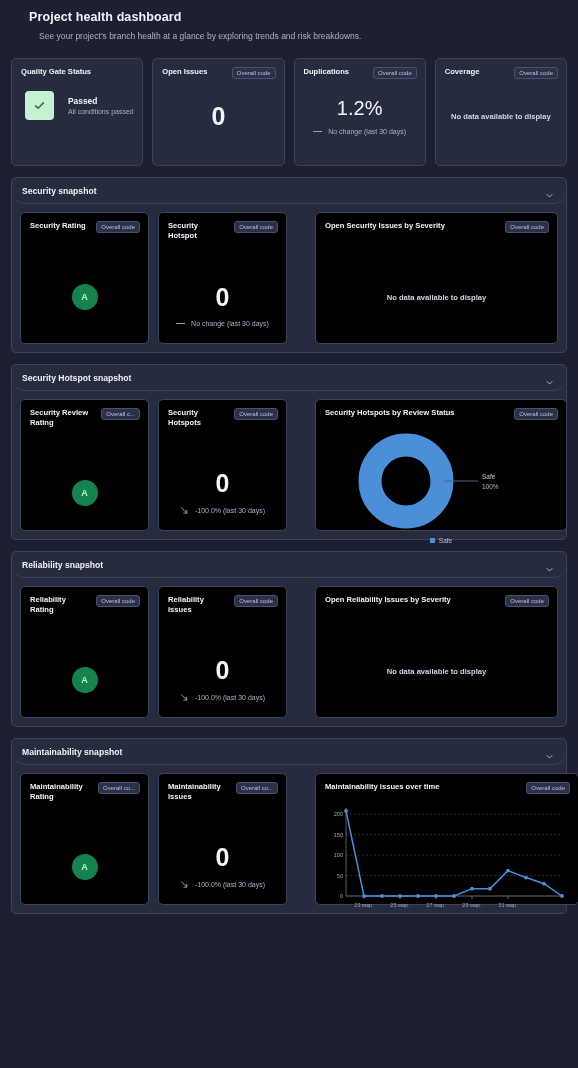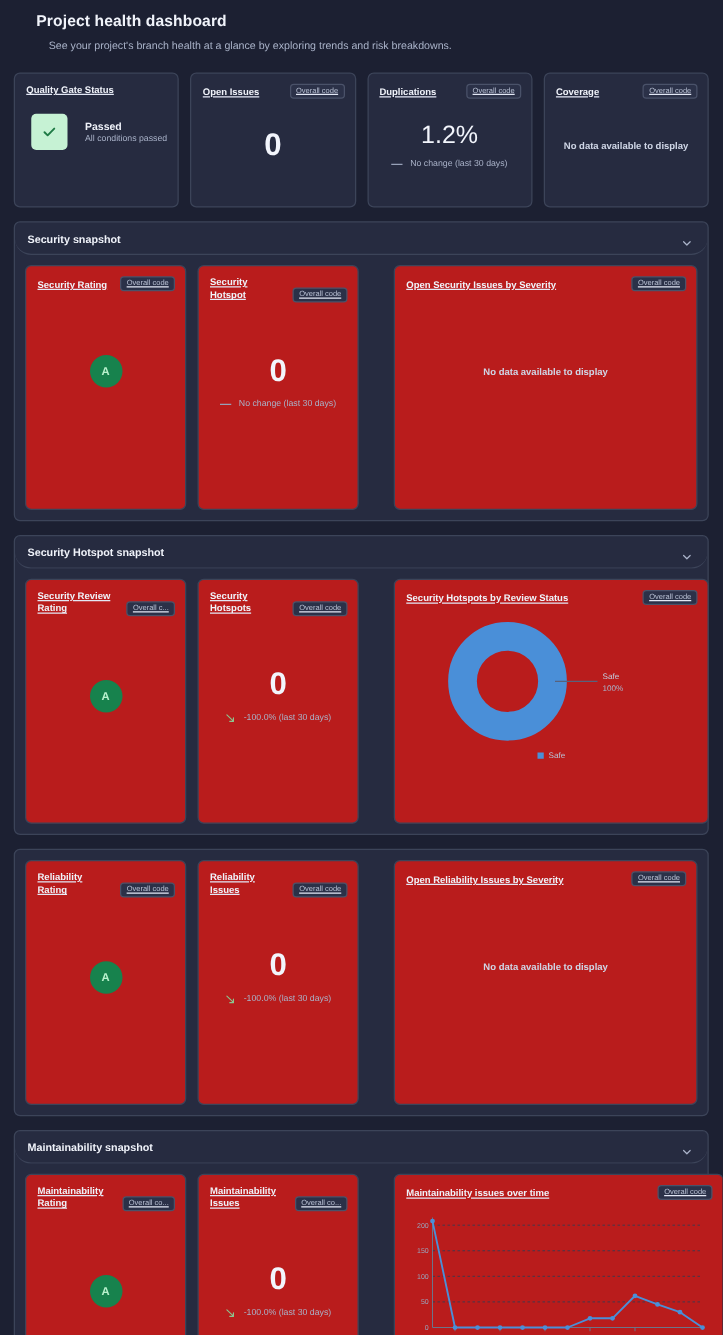--- a/index.html
+++ b/index.html
@@ -17,22 +17,22 @@
   .page-sub { font-size: 8.5px; color: #a9b2c8; margin-top: 7px; margin-left: 28px; }
 
   
   .card {
     background: #262b40;
     border: 1px solid #3c4459;
     border-radius: 5px;
     position: relative;
   }
   .card-head {
-    display: flex; align-items: flex-end; justify-content: space-between;
-    padding: 8px 8px 0 9px; gap: 6px; text-decoration: underline;
+    display: flex; align-items: flex-start; justify-content: space-between;
+    padding: 8px 8px 0 9px; gap: 6px;
   }
   .card-title { font-size: 7.6px; font-weight: bold; color: #f0f3fa; line-height: 1.35; }
   .badge {
     flex: none;
     font-size: 6px; color: #b9c1d4;
     border: 1px solid #4a5269; border-radius: 3px;
     padding: 2px 4px; background: #2b3148;
     white-space: nowrap;
     max-width: 56px; overflow: hidden; text-overflow: ellipsis;
   }
@@ -59,21 +59,21 @@
 
   
   .section { margin-top: 11px; background: #262b40; border: 1px solid #3c4459; border-radius: 5px; }
   .section-head {
     height: 26px; display: flex; align-items: center; justify-content: space-between;
     padding: 0 12px 0 10px; border-bottom: 1px solid #3c4459; border-radius: 13px;
   }
   .section-title { font-size: 8.6px; font-weight: bold; color: #f0f3fa; }
   .chev { width: 9px; height: 9px; }
   .section-body { display: flex; gap: 9px; padding: 8px; }
-  .sub-card { background: #b91c1c; border: 1px solid #3c4459; border-radius: 5px; height: 196px; }
+  .sub-card { background: #000000; border: 1px solid #3c4459; border-radius: 5px; height: 132px; }
   .sub-card.narrow { flex: 0 0 129px; }
   .sub-card.mid    { flex: 0 0 129px; }
   .sub-card.wide   { flex: 1 1 auto; margin-left: 19px; }
   .center-body { height: 128px; display: flex; flex-direction: column; align-items: center; justify-content: center; }
   .rating-circle {
     width: 26px; height: 26px; border-radius: 50%;
     background: #17824d; color: #b9f2cd;
     display: flex; align-items: center; justify-content: center;
     font-size: 9px; font-weight: bold;
   }
@@ -252,20 +252,28 @@
           <div class="legend">
             <span class="legend-sw"></span>
             <span class="legend-txt">Safe</span>
           </div>
         </div>
       </div>
     </div>
   </div>
 
   <div class="section">
+    <div class="section-head">
+      <div class="section-title">Reliability snapshot</div>
+      <span class="chev">
+        <svg width="9" height="9" viewBox="0 0 12 12">
+            <path d="M2.5 4.5 L6 8 L9.5 4.5" fill="none" stroke="#aab3c9" stroke-width="1.3" stroke-linecap="round" stroke-linejoin="round"></path>
+          </svg>
+      </span>
+    </div>
     <div class="section-body">
       <div class="sub-card narrow">
         <div class="card-head">
           <div class="card-title">Reliability Rating</div>
           <div class="badge">Overall code</div>
         </div>
         <div class="center-body">
           <div class="rating-circle">A</div>
         </div>
       </div>

